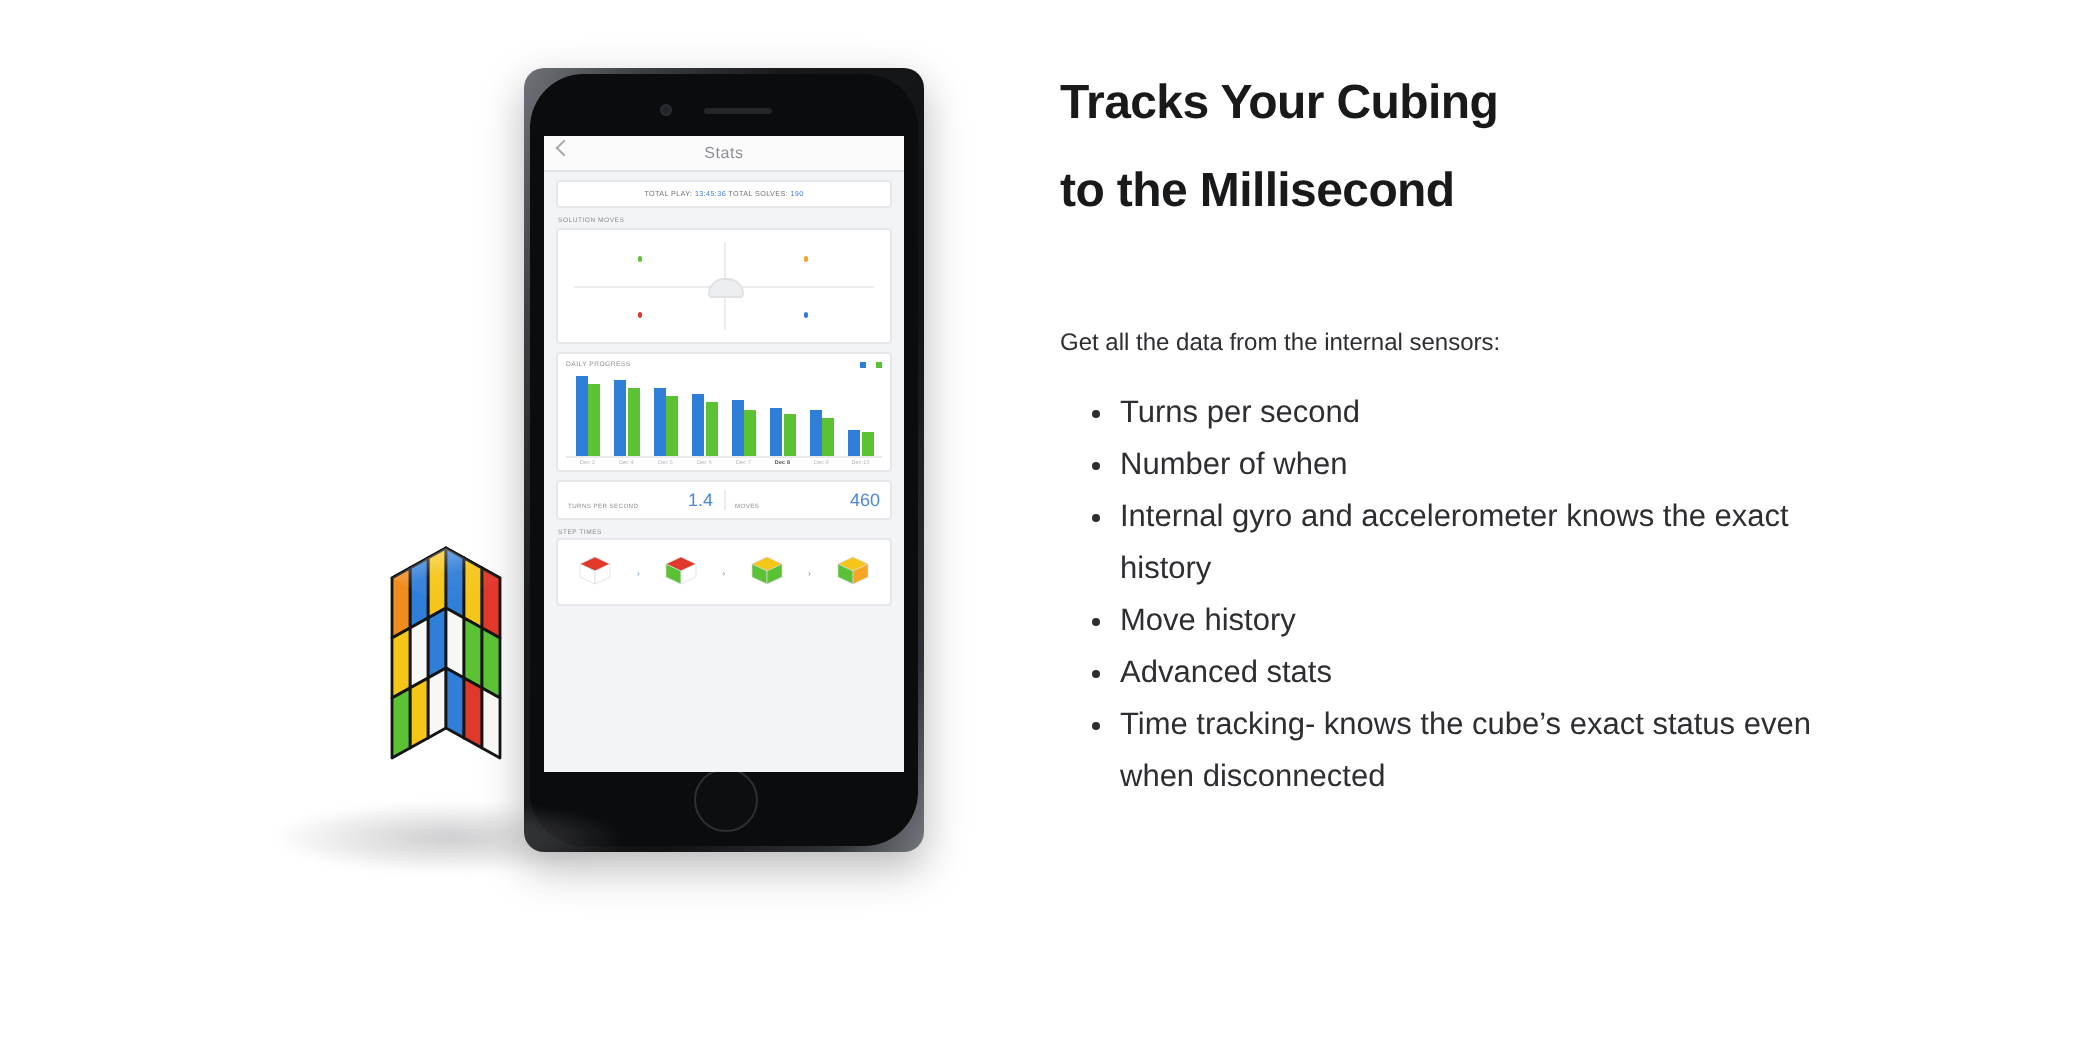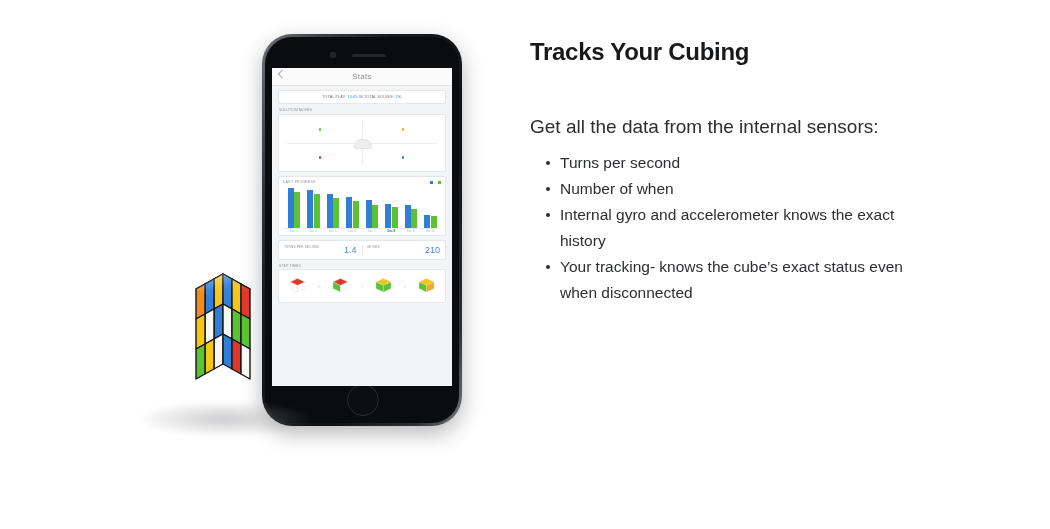--- a/index.html
+++ b/index.html
@@ -23,21 +23,21 @@
     width: 500px; height: 529px;
   }
 
   
   #phone {
     position: absolute;
     left: 262px;
     top: 34px;
     width: 200px;
     height: 392px;
-    border-radius: 30px;
+    border-radius: 10px;
     background: linear-gradient(115deg,#6f7378 0%,#3b3e42 16%,#17191b 34%,#111214 66%,#2e3135 88%,#75797e 100%);
     box-shadow: 0 8px 22px rgba(0,0,0,0.28);
     padding: 4px;
     box-sizing: border-box;
   }
   #phone-inner {
     position: absolute;
     left: 3px; top: 3px;
     width: 194px; height: 386px;
     border-radius: 27px;
@@ -252,21 +252,21 @@
     background: #fff;
     border: 0.5px solid #e6e7ea;
     border-radius: 2px;
     display: flex;
     height: 18px;
     align-items: center;
   }
   .tps-half {
     flex: 1;
     display: flex;
-    align-items: flex-start;
+    align-items: flex-end;
     justify-content: space-between;
     padding: 0 5px;
   }
   .tps-half + .tps-half { border-left: 0.5px solid #ececee; }
   .tps-lbl {
     font-size: 3.1px;
     letter-spacing: 0.2px;
     color: #8a8d92;
   }
   .tps-val {
@@ -346,21 +346,21 @@
     padding-top: 30px;
     font-size: 24px;
     line-height: 44px;
     font-weight: 700;
     letter-spacing: -0.3px;
     color: #18191b;
   }
   #intro {
     margin: 0;
     padding-top: 42px;
-    font-size: 19px;
+    font-size: 12px;
     line-height: 22px;
     color: #2c2e31;
   }
   #feature-list {
     margin: 12px 0 0 0;
     padding: 0 0 0 30px;
     list-style: none;
   }
   #feature-list li {
     position: relative;
@@ -503,21 +503,21 @@
           </div>
       </div>
 
       <div class="tps-card">
         <div class="tps-half">
           <span class="tps-lbl">TURNS PER SECOND</span>
           <span class="tps-val">1.4</span>
         </div>
         <div class="tps-half">
           <span class="tps-lbl">MOVES</span>
-          <span class="tps-val">210</span>
+          <span class="tps-val">460</span>
         </div>
       </div>
 
       <div class="steps-label">STEP TIMES</div>
       <div class="steps-card" id="steps-card">
           <div class="step">
             <svg class="step-cube" viewBox="0 0 34 30">
               <polygon points="17,1 32,8 17,15 2,8" fill="#e0392b" stroke="#d8d9dc" stroke-width="0.7"></polygon>
               <polygon points="2,8 17,15 17,28 2,21" fill="#ffffff" stroke="#d8d9dc" stroke-width="0.7"></polygon>
               <polygon points="32,8 17,15 17,28 32,21" fill="#ffffff" stroke="#d8d9dc" stroke-width="0.7"></polygon>
@@ -599,21 +599,24 @@
         <polygon points="113.0,92.0 122.0,97.0 122.0,127.0 113.0,122.0" fill="#f7f7f5" stroke="#141414" stroke-width="1.4" stroke-linejoin="round"></polygon>
         <polygon points="95.0,22.0 122.0,37.0 95.0,52.0 68.0,37.0" fill="url(#glossGrad)" pointer-events="none"></polygon>
       </svg>
   </div>
 
 </div>
 
 <div id="text-area">
   <h1 id="headline">
     <span>Tracks Your Cubing</span><br>
+    <span>to the Millisecond</span>
   </h1>
   <p id="intro">Get all the data from the internal sensors:</p>
   <ul id="feature-list">
       <li>Turns per second</li>
       <li>Number of when</li>
       <li>Internal gyro and accelerometer knows the exact history</li>
-      <li>Your tracking- knows the cube’s exact status even when disconnected</li>
+      <li>Move history</li>
+      <li>Advanced stats</li>
+      <li>Time tracking- knows the cube’s exact status even when disconnected</li>
     </ul>
 </div>
 
 </body></html>

